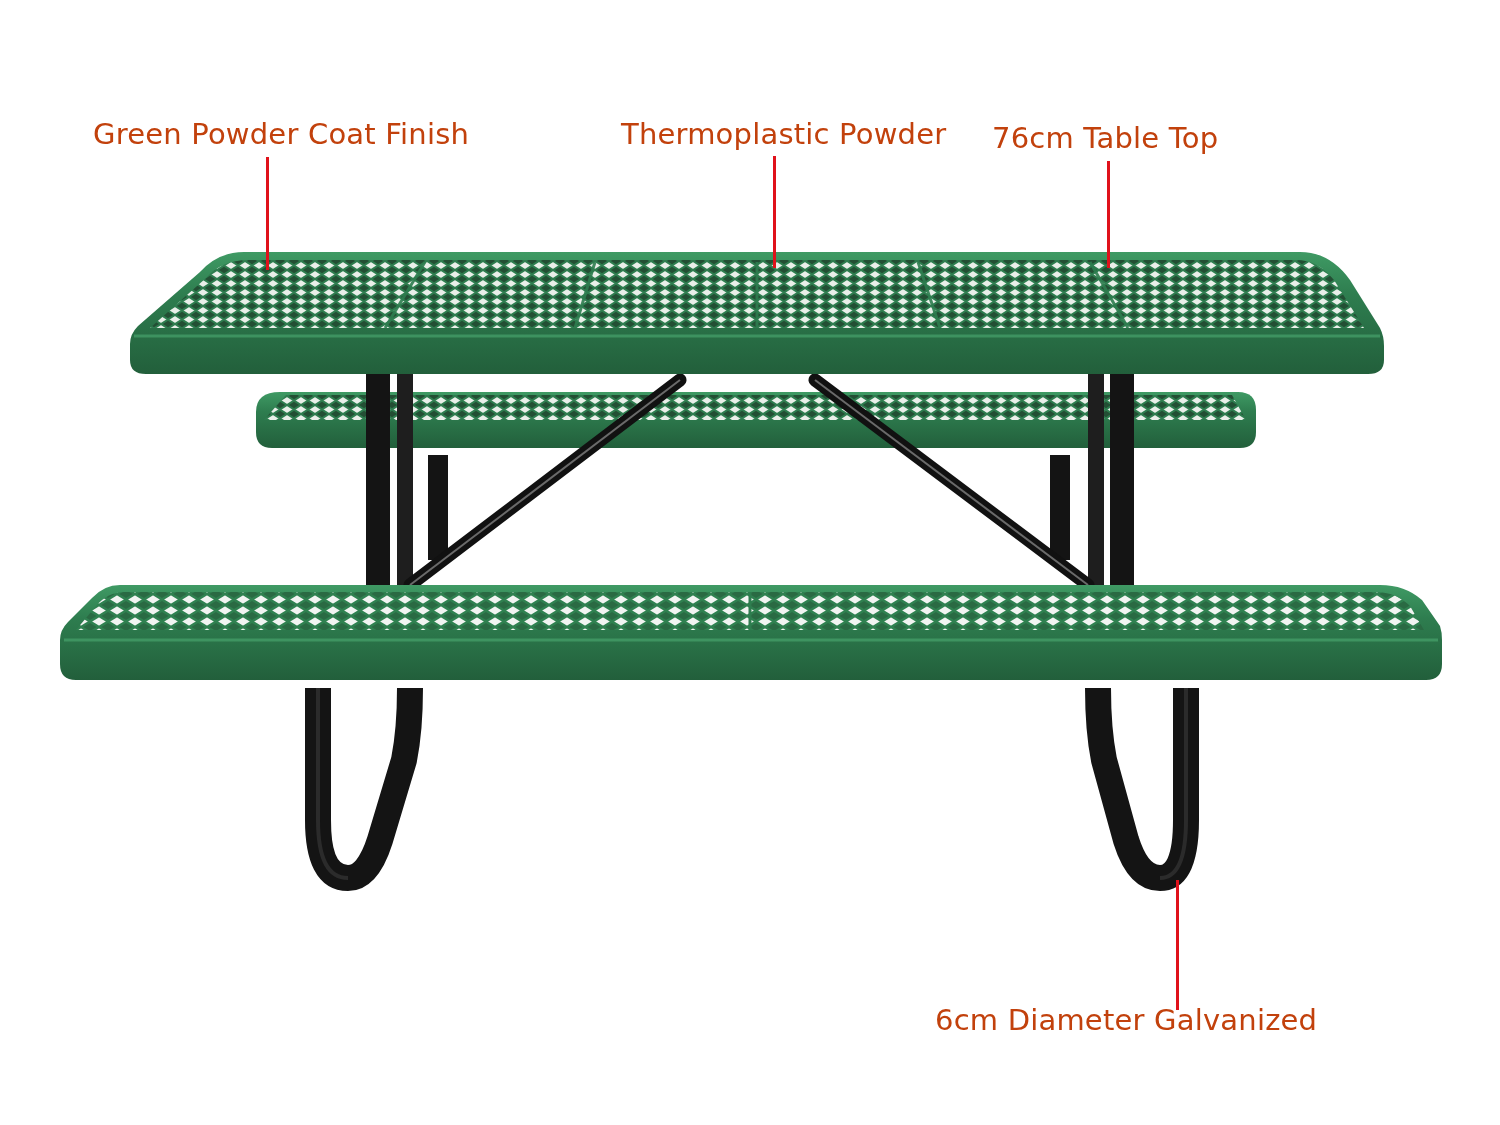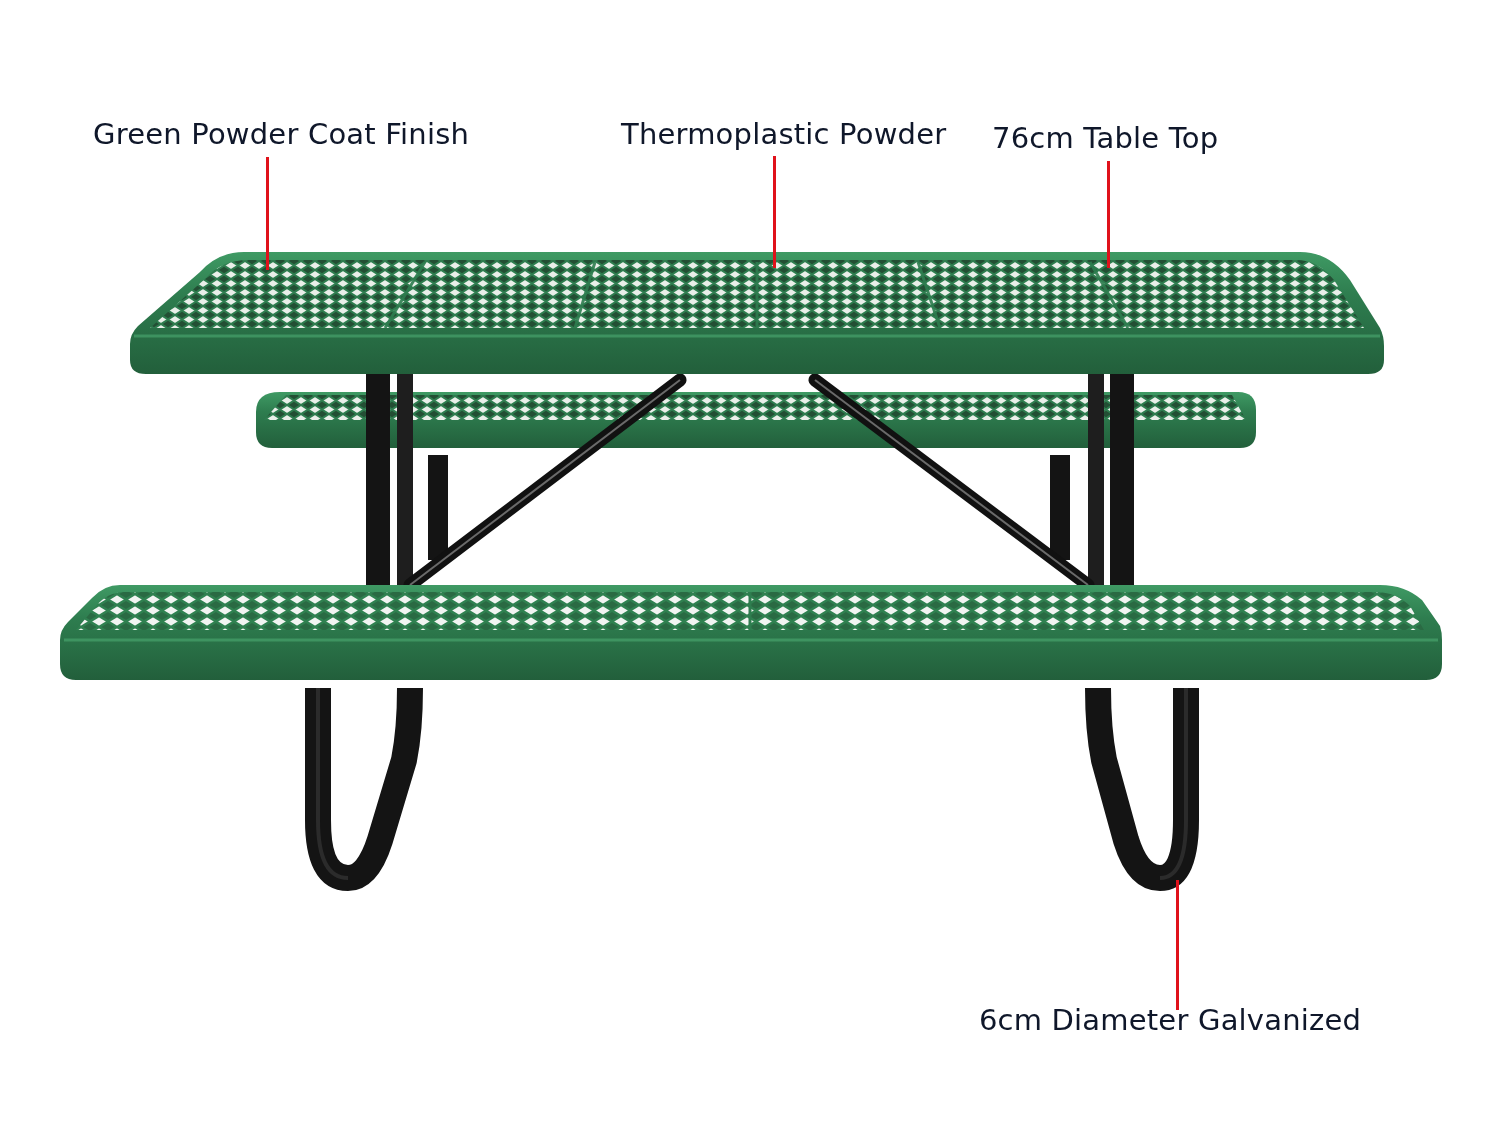--- a/index.html
+++ b/index.html
@@ -1,21 +1,21 @@
 <!DOCTYPE html>
 <html><head>
 <meta charset="utf-8">
 <style>
   html, body { margin: 0; padding: 0; background: #ffffff; }
   body { width: 1500px; height: 1125px; position: relative; overflow: hidden;
          font-family: "DejaVu Sans", "Liberation Sans", sans-serif; color: #1a1a1a; }
   .stage { position: absolute; left: 0; top: 0; width: 1500px; height: 1125px; }
   .label { position: absolute; font-size: 29px; letter-spacing: 0.2px; white-space: nowrap;
-           color: #0f172a; font-weight: 400; line-height: 1.15; }
-  .label.center { text-align: center; }
+           color: #c2410c; font-weight: 400; line-height: 1.15; }
+  .label.center { }
   .leader { position: absolute; width: 3px; background: #e0121b; }
   svg.product { position: absolute; left: 0; top: 0; }
 </style>
 </head>
 <body>
 
 <div class="stage">
 
   <svg class="product" width="1500" height="1125" viewBox="0 0 1500 1125">
     <defs>

